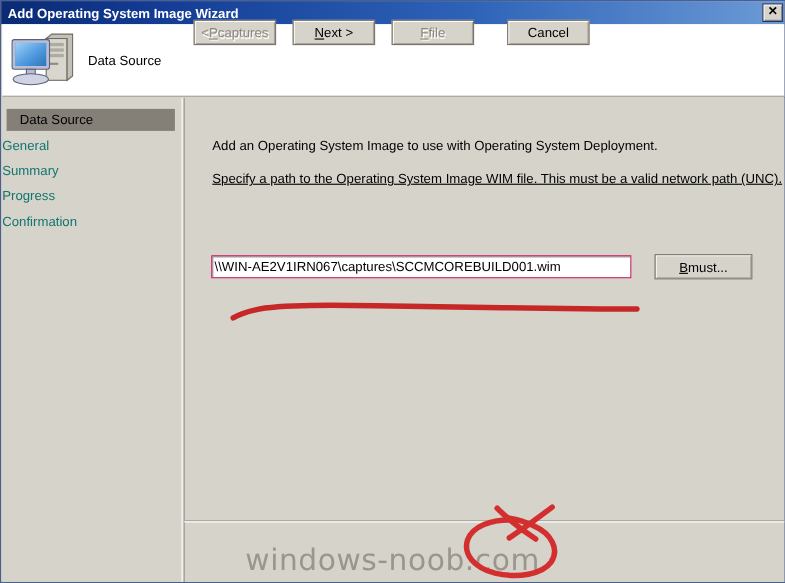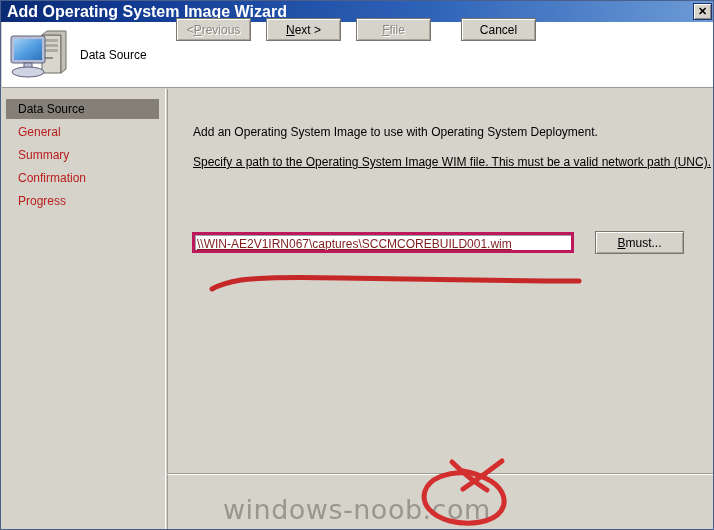--- a/index.html
+++ b/index.html
@@ -28,21 +28,21 @@
     left: 0; top: 0;
     width: 714px;
     height: 21px;
     background: linear-gradient(to right, #0a2a73 0%, #123a93 18%, #2e63b8 60%, #6d9bd6 100%);
     display: flex;
     align-items: center;
     box-sizing: border-box;
   }
   .titlebar-text {
     color: #ffffff;
-    font-size: 16px;
+    font-size: 12px;
     font-weight: bold;
     padding-left: 6px;
     letter-spacing: 0px;
     white-space: nowrap;
   }
   .titlebar-spacer { flex: 1 1 auto; }
   .close-btn {
     width: 19px;
     height: 17px;
     margin-right: 3px;
@@ -96,22 +96,21 @@
     height: 440px;
     background: #d6d3cb;
     border-right: 1px solid #ffffff;
     box-sizing: border-box;
     padding-top: 10px;
   }
   .sidebar-item {
     height: 20px;
     line-height: 20px;
     font-size: 12px;
-    color: #b91c1c;
-    padding-left: 16px;
+    color: #0f766e;
     box-sizing: border-box;
     white-space: nowrap;
     cursor: default;
     margin-bottom: 3px;
   }
   .sidebar-item.selected {
     background: #848078;
     color: #000000;
     margin-left: 4px;
     margin-right: 6px;
@@ -145,31 +144,30 @@
     white-space: nowrap;
   }
   .path-label u { text-decoration: underline; }
 
   .path-input {
     position: absolute;
     left: 24px; top: 143px;
     width: 382px;
     height: 21px;
     background: #ffffff;
-    border: 3px solid #be185d;
+    border: 1px solid #be185d;
     box-shadow: inset 1px 1px 0 #a0a0a0;
     font-family: "Liberation Sans", sans-serif;
     font-size: 12px;
-    color: #7f1d1d;
+    color: #000000;
     padding: 0 2px;
     box-sizing: border-box;
     line-height: 19px;
     white-space: nowrap;
     overflow: hidden;
-    text-decoration: underline;
   }
 
   .btn {
     background: #d6d3cb;
     border: 1px solid #7a756c;
     box-shadow: inset 1px 1px 0 #ffffff, inset -1px -1px 0 #a9a49b;
     font-family: "Liberation Sans", sans-serif;
     font-size: 12px;
     color: #000000;
     cursor: default;
@@ -279,22 +277,22 @@
         <ellipse cx="20" cy="45" rx="16" ry="5" fill="#cfd3e4" stroke="#5b6278" stroke-width="1"></ellipse>
       </svg>
     </div>
     <div class="header-title">Data Source</div>
   </div>
 
   <div class="sidebar">
     <div class="sidebar-item selected">Data Source</div>
     <div class="sidebar-item">General</div>
     <div class="sidebar-item">Summary</div>
+    <div class="sidebar-item">Progress</div>
     <div class="sidebar-item">Confirmation</div>
-    <div class="sidebar-item">Progress</div>
   </div>
 
   <div class="main">
     <div class="para para-1">Add an Operating System Image to use with Operating System Deployment.</div>
     <div class="para para-2">Specify a path to the Operating System Image WIM file. This must be a valid network path (UNC).</div>
 
 
     <div class="path-input" title="\\servername\sharename\path">\\WIN-AE2V1IRN067\captures\SCCMCOREBUILD001.wim</div>
 
     <div class="btn browse-btn">
@@ -303,21 +301,21 @@
       </div>
   </div>
 
   <div class="footer-sep"></div>
 
   <div class="footer"></div>
 
   <div class="btn footer-btn btn-previous disabled">
       <span>&lt; </span>
       <u>P</u>
-      <span>revious</span>
+      <span>captures</span>
     </div>
 
   <div class="btn footer-btn btn-next">
       <u>N</u>
       <span>ext &gt;</span>
     </div>
 
   <div class="btn footer-btn btn-finish disabled">
       <u>F</u>
       <span>file</span>

